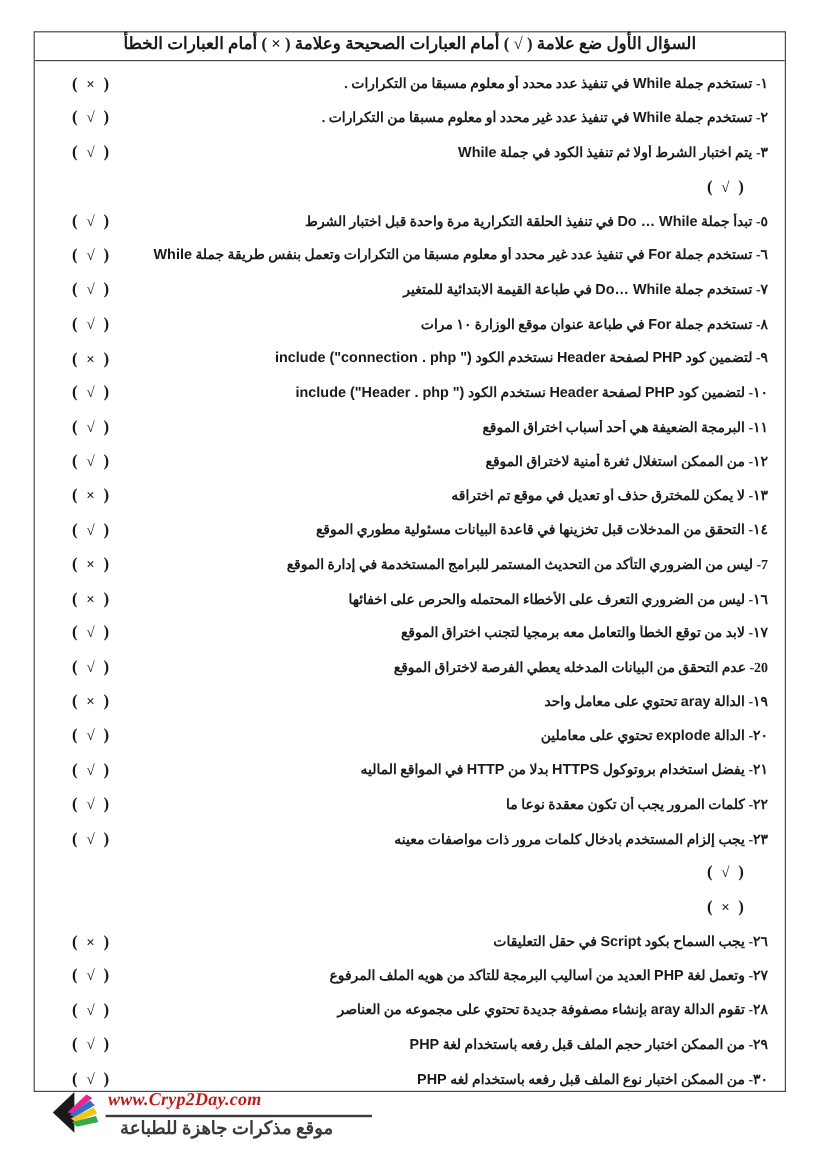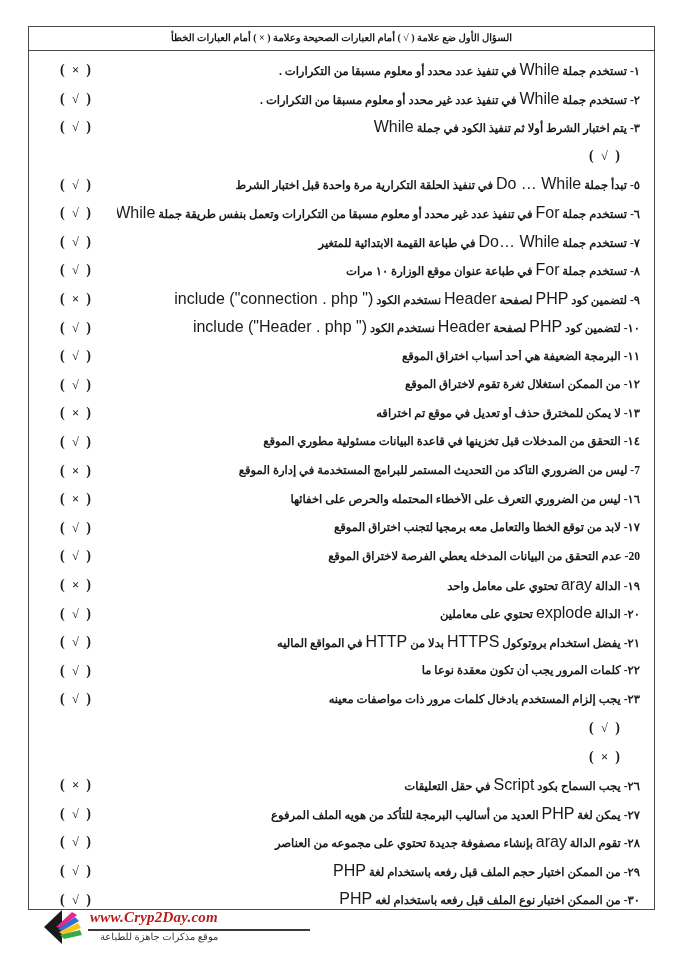--- a/index.html
+++ b/index.html
@@ -37,21 +37,21 @@
     width: 100%;
     height: 24px;
     box-sizing: border-box;
     border-bottom: 1.3px solid #4a4a4a;
     display: flex;
     align-items: center;
     justify-content: center;
     padding: 0 6px;
   }
   #exam-title {
-    font-size: 10px;
+    font-size: 14px;
     font-weight: bold;
     letter-spacing: 0.1px;
     white-space: nowrap;
     line-height: 1;
     transform: translateY(-1px);
   }
 
   
   #question-list {
     position: absolute;
@@ -79,24 +79,24 @@
     white-space: nowrap;
     overflow: hidden;
     line-height: 1.15;
     direction: rtl;
   }
   .q-text-cell .num {
     display: inline;
   }
   .q-text-cell .latin {
     font-family: "Liberation Sans", "DejaVu Sans", sans-serif;
-    font-weight: normal;
+    font-weight: bold;
     direction: ltr;
     unicode-bidi: embed;
-    font-size: 16px;
+    font-size: 12px;
   }
   .answer-cell {
     flex: 0 0 82px;
     text-align: center;
     direction: ltr;
     font-size: 13px;
     font-weight: bold;
     font-family: "Liberation Serif", "DejaVu Serif", serif;
     white-space: nowrap;
     letter-spacing: 1px;
@@ -144,22 +144,22 @@
     left: 46px;
     top: 26px;
     width: 222px;
     height: 1.5px;
     background: #3a3a3a;
   }
   #brand-tagline {
     position: absolute;
     left: 58px;
     top: 28px;
-    font-size: 10px;
-    font-weight: normal;
+    font-size: 15px;
+    font-weight: bold;
     color: #3a3a3a;
     direction: rtl;
     white-space: nowrap;
   }
 </style>
 </head>
 <body>
 
 <div id="page-frame">
 
@@ -205,21 +205,21 @@
       </div>
       <div class="question-row">
         <div class="q-text-cell"><span class="num">١٠- </span><span>لتضمين كود </span><span class="latin">PHP</span><span> لصفحة </span><span class="latin">Header</span><span> نستخدم الكود </span><span class="latin">include ("Header . php ")</span></div>
         <div class="answer-cell"><span class="paren">(</span> <span class="mark">√</span> <span class="paren">)</span></div>
       </div>
       <div class="question-row">
         <div class="q-text-cell"><span class="num">١١- </span><span>البرمجة الضعيفة هي أحد أسباب اختراق الموقع</span></div>
         <div class="answer-cell"><span class="paren">(</span> <span class="mark">√</span> <span class="paren">)</span></div>
       </div>
       <div class="question-row">
-        <div class="q-text-cell"><span class="num">١٢- </span><span>من الممكن استغلال ثغرة تقوم لاختراق الموقع</span></div>
+        <div class="q-text-cell"><span class="num">١٢- </span><span>من الممكن استغلال ثغرة أمنية لاختراق الموقع</span></div>
         <div class="answer-cell"><span class="paren">(</span> <span class="mark">√</span> <span class="paren">)</span></div>
       </div>
       <div class="question-row">
         <div class="q-text-cell"><span class="num">١٣- </span><span>لا يمكن للمخترق حذف أو تعديل في موقع تم اختراقه</span></div>
         <div class="answer-cell"><span class="paren">(</span> <span class="mark">×</span> <span class="paren">)</span></div>
       </div>
       <div class="question-row">
         <div class="q-text-cell"><span class="num">١٤- </span><span>التحقق من المدخلات قبل تخزينها في قاعدة البيانات مسئولية مطوري الموقع</span></div>
         <div class="answer-cell"><span class="paren">(</span> <span class="mark">√</span> <span class="paren">)</span></div>
       </div>
@@ -263,21 +263,21 @@
         <div class="answer-cell"><span class="paren">(</span> <span class="mark">√</span> <span class="paren">)</span></div>
       </div>
       <div class="question-row">
         <div class="answer-cell"><span class="paren">(</span> <span class="mark">×</span> <span class="paren">)</span></div>
       </div>
       <div class="question-row">
         <div class="q-text-cell"><span class="num">٢٦- </span><span>يجب السماح بكود </span><span class="latin">Script</span><span> في حقل التعليقات</span></div>
         <div class="answer-cell"><span class="paren">(</span> <span class="mark">×</span> <span class="paren">)</span></div>
       </div>
       <div class="question-row">
-        <div class="q-text-cell"><span class="num">٢٧- </span><span>يمكن لغة </span><span class="latin">PHP</span><span> العديد من أساليب البرمجة للتأكد من هويه الملف المرفوع</span></div>
+        <div class="q-text-cell"><span class="num">٢٧- </span><span>وتعمل لغة </span><span class="latin">PHP</span><span> العديد من أساليب البرمجة للتأكد من هويه الملف المرفوع</span></div>
         <div class="answer-cell"><span class="paren">(</span> <span class="mark">√</span> <span class="paren">)</span></div>
       </div>
       <div class="question-row">
         <div class="q-text-cell"><span class="num">٢٨- </span><span>تقوم الدالة </span><span class="latin">aray</span><span> بإنشاء مصفوفة جديدة تحتوي على مجموعه من العناصر</span></div>
         <div class="answer-cell"><span class="paren">(</span> <span class="mark">√</span> <span class="paren">)</span></div>
       </div>
       <div class="question-row">
         <div class="q-text-cell"><span class="num">٢٩- </span><span>من الممكن اختبار حجم الملف قبل رفعه باستخدام لغة </span><span class="latin">PHP</span></div>
         <div class="answer-cell"><span class="paren">(</span> <span class="mark">√</span> <span class="paren">)</span></div>
       </div>

